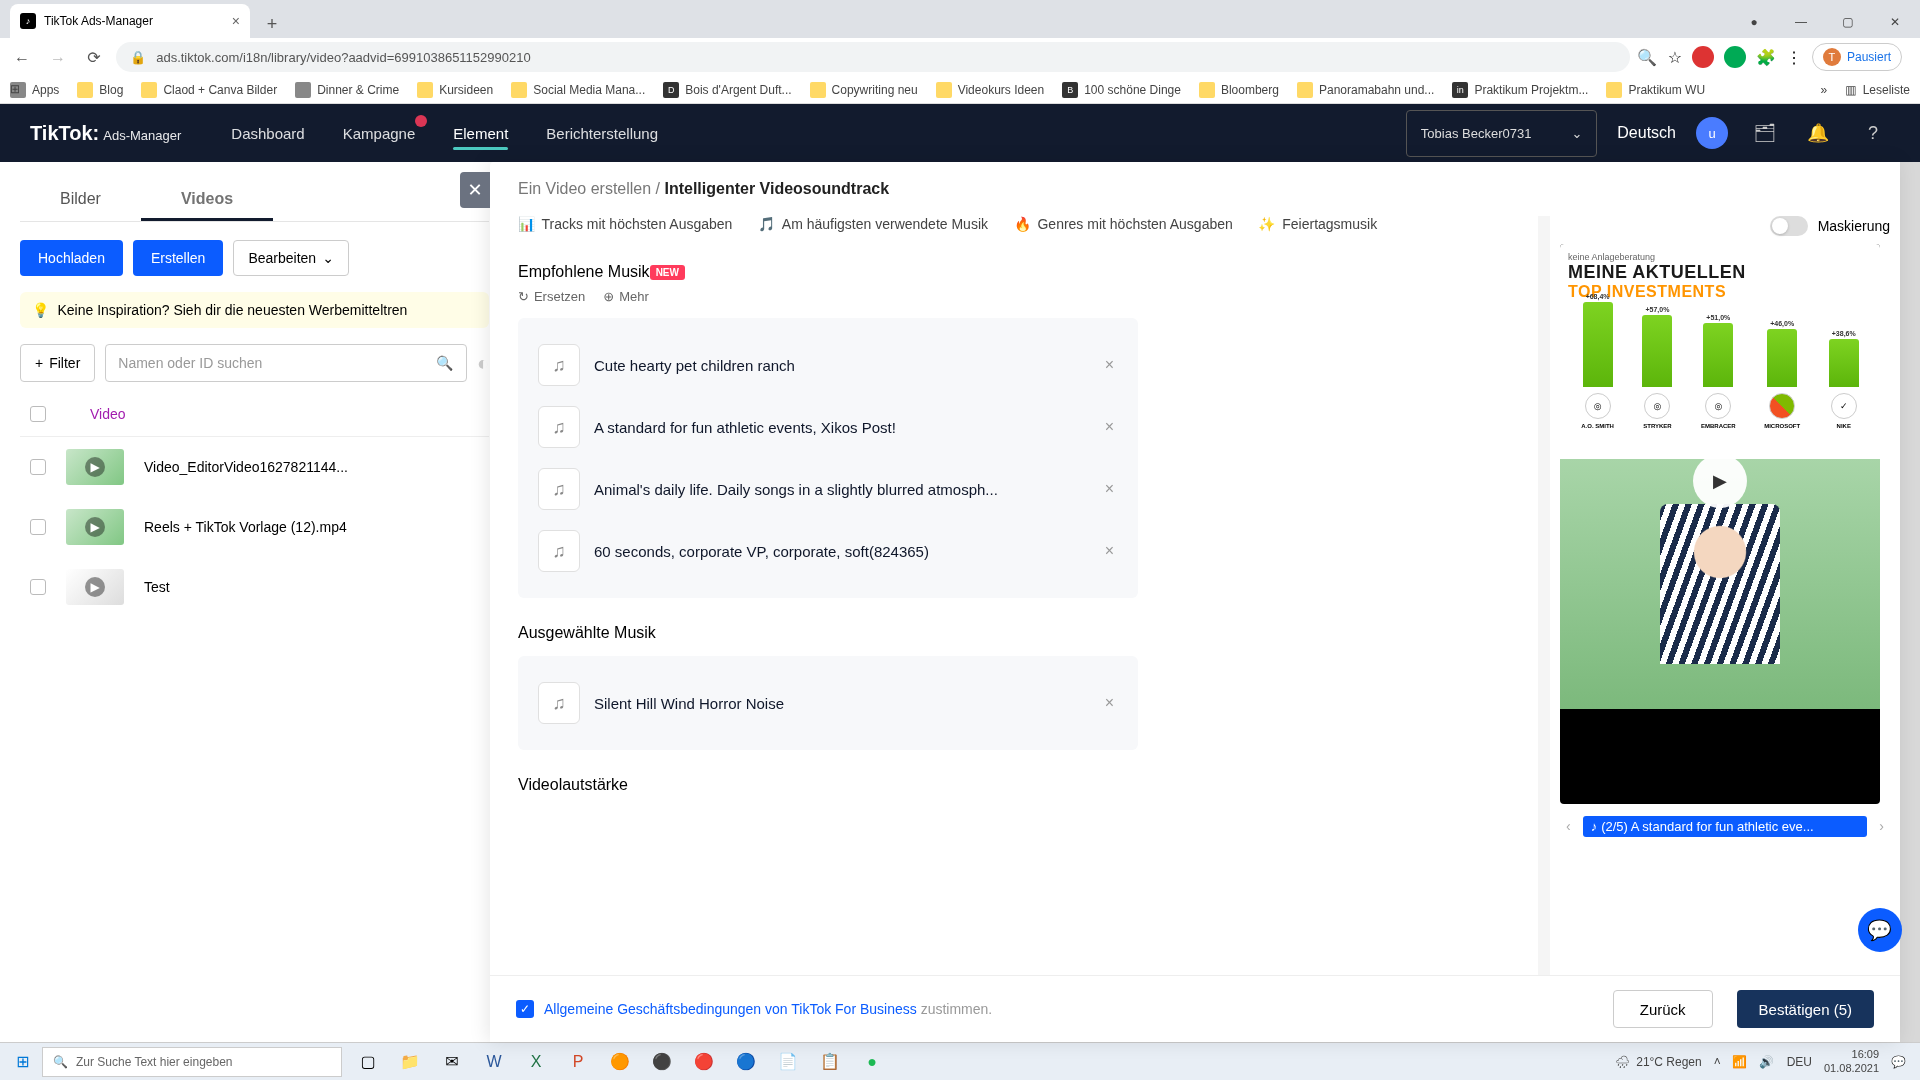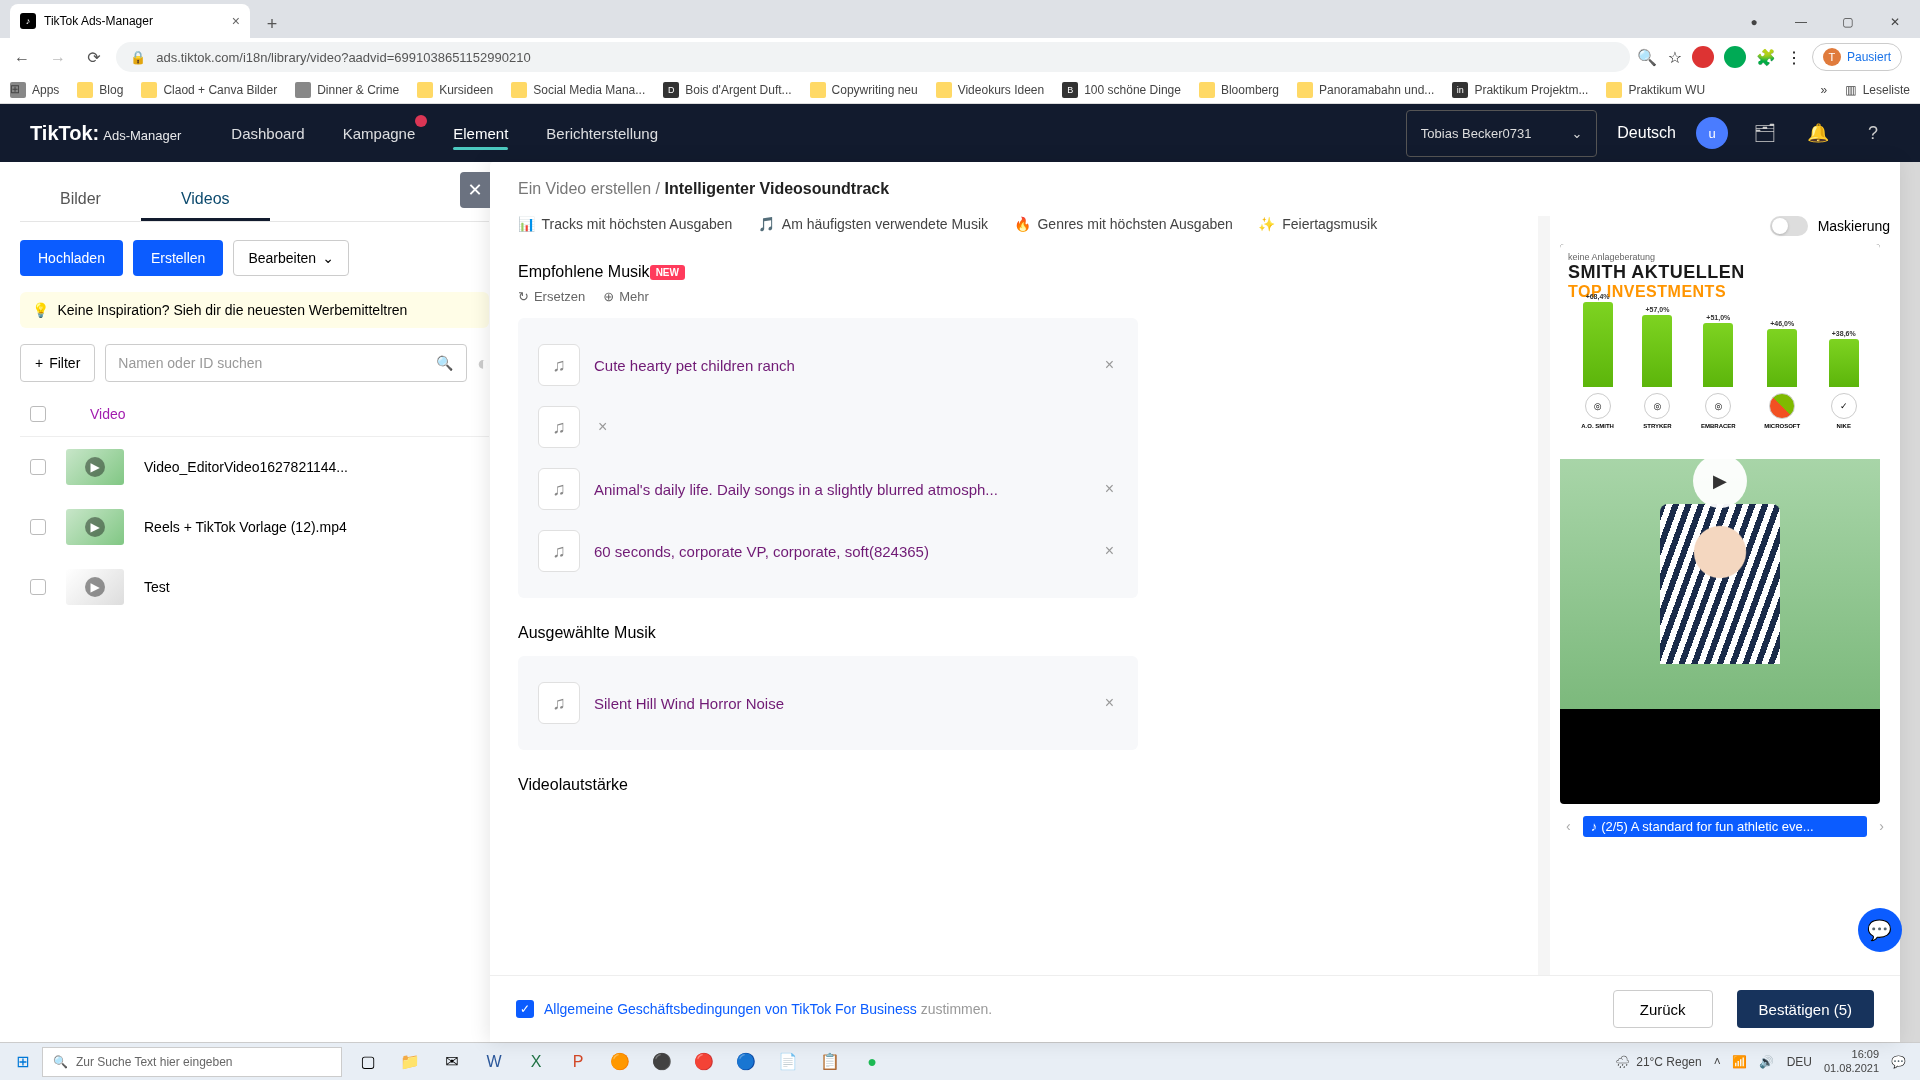--- a/index.html
+++ b/index.html
@@ -38,21 +38,21 @@
 .hdr-right { margin-left: auto; display: flex; align-items: center; gap: 20px; }
 .acct-sel { height: 47px; border: 1px solid #555; border-radius: 4px; padding: 0 14px; display: flex; align-items: center; gap: 40px; font-size: 13px; color: #ddd; }
 .hdr-ico { width: 34px; height: 34px; display:flex;align-items:center;justify-content:center;color:#ccc;font-size:18px; }
 .avatar-u { width:32px;height:32px;border-radius:50%;background:#4a7cff;display:flex;align-items:center;justify-content:center;font-size:13px; }
 
 
 .main { display: flex; height: calc(100% - 104px - 58px - 38px); position: relative; }
 .sidebar-col { width: 510px; border-right: 1px solid #e5e5e5; padding: 18px 20px; position: relative; }
 .sub-tabs { display: flex; border-bottom: 1px solid #e5e5e5; font-size: 16px; }
 .sub-tab { padding: 10px 40px; color: #555; cursor: pointer; }
-.sub-tab.active { color: #0c4a6e; border-bottom: 3px solid #121b2e; font-weight: 400; }
+.sub-tab.active { color: #737373; border-bottom: 3px solid #121b2e; font-weight: 700; }
 .act-row { display: flex; gap: 10px; margin-top: 18px; align-items: center; }
 .btn-prim { background: #0b5cff; color: #fff; border: none; height: 36px; padding: 0 18px; border-radius: 4px; font-size: 14px; }
 .btn-sec { background: #fff; border: 1px solid #ccc; height: 36px; padding: 0 14px; border-radius: 4px; font-size: 14px; display: flex; align-items: center; gap: 6px; }
 .tip { margin-top: 16px; background: #fffde7; padding: 10px 12px; border-radius: 6px; font-size: 14px; display:flex;align-items:center;gap:8px; }
 .filter-row { display: flex; gap: 10px; margin-top: 16px; align-items:center; }
 .filter-btn { height: 38px; border:1px solid #ccc; border-radius:4px; padding:0 14px; display:flex;align-items:center;gap:6px;font-size:14px; }
 .search-in { flex:1; height:38px; border:1px solid #ccc; border-radius:4px; padding:0 12px;font-size:14px;display:flex;align-items:center;gap:8px;color:#999; }
 .table-hdr { display:flex; align-items:center; padding: 14px 10px; border-bottom:1px solid #eee; margin-top:10px;font-size:14px;color:#a21caf;gap:44px; }
 .chk { width:16px;height:16px;border:1.5px solid #bbb;border-radius:3px; }
 .vid-row { display:flex;align-items:center;padding:12px 10px;gap:20px;font-size:14px; }
@@ -72,21 +72,21 @@
 .scroll-track{ width:12px; background:#f5f5f5; }
 .cat-row { display:flex; gap:26px; padding-bottom:12px; border-bottom:1px solid transparent; font-size:14px; color:#444; }
 .cat { display:flex;align-items:center;gap:6px;cursor:pointer; }
 .sec-title { margin-top: 18px; font-size: 16px; font-weight:500; display:flex;align-items:center;}
 .new-badge { background:#ff3b5c;color:#fff;font-size:10px;padding:2px 6px;border-radius:3px;font-weight:bold; }
 .sub-acts { margin-top:8px; display:flex; gap:18px; font-size:13px; color:#666; }
 .sub-act { display:flex;align-items:center;gap:5px;cursor:pointer; }
 .music-card { background:#f7f8fa; border-radius:6px; padding:16px; margin-top:14px; max-width:620px; }
 .music-item { display:flex;align-items:center;gap:14px;padding:10px 4px; }
 .music-ico { width:42px;height:42px;border:1px solid #e0e0e0;border-radius:6px;background:#fff;display:flex;align-items:center;justify-content:center;color:#888;font-size:18px; }
-.music-title { flex:1; font-size:15px; color:#701a75; white-space:nowrap;overflow:hidden;text-overflow:ellipsis; }
+.music-title { flex:1; font-size:15px; color:#0f172a; white-space:nowrap;overflow:hidden;text-overflow:ellipsis; }
 .music-x { color:#999;font-size:16px;cursor:pointer;padding:0 4px; }
 .sec-title2 { margin-top:26px; font-size:16px; font-weight:500; }
 
 .mask-row { display:flex;justify-content:flex-end;align-items:center;gap:10px;font-size:14px;padding-bottom:8px; }
 .toggle { width:38px;height:20px;background:#ddd;border-radius:10px;position:relative; }
 .toggle::after{content:'';position:absolute;width:16px;height:16px;background:#fff;border-radius:50%;top:2px;left:2px;box-shadow:0 1px 3px rgba(0,0,0,0.2);}
 .preview { width:320px; height:560px; background:#000; border-radius:4px; position:relative;overflow:hidden; }
 .pv-top { background:#fff; padding:8px; }
 .pv-tag { font-size:9px;color:#666; }
 .pv-title1 { font-size:18px;font-weight:900;color:#1a1a1a;letter-spacing:0.5px; }
@@ -344,20 +344,21 @@
             </div>
         </div>
         <div class="music-card">
           <div class="music-item">
             <div class="music-ico">♫</div>
             <div class="music-title">Cute hearty pet children ranch</div>
             <div class="music-x">×</div>
           </div>
           <div class="music-item">
             <div class="music-ico">♫</div>
+            <div class="music-title">A standard for fun athletic events, Xikos Post!</div>
             <div class="music-x">×</div>
           </div>
           <div class="music-item">
             <div class="music-ico">♫</div>
             <div class="music-title">Animal's daily life. Daily songs in a slightly blurred atmosph...</div>
             <div class="music-x">×</div>
           </div>
           <div class="music-item">
             <div class="music-ico">♫</div>
             <div class="music-title">60 seconds, corporate VP, corporate, soft(824365)</div>
@@ -376,21 +377,21 @@
       </div>
       <div class="scroll-track"></div>
       <div class="modal-right">
         <div class="mask-row">
           <div class="toggle"></div>
           <span>Maskierung</span>
         </div>
         <div class="preview">
           <div class="pv-top">
             <div class="pv-tag">keine Anlageberatung</div>
-            <div class="pv-title1">SMITH AKTUELLEN</div>
+            <div class="pv-title1">MEINE AKTUELLEN</div>
             <div class="pv-title2">TOP INVESTMENTS</div>
           </div>
           <div class="pv-chart">
             <div class="bar-wrap">
                 <div class="bar-lbl">+68,4%</div>
                 <div class="bar" style="height:85px"></div>
                 <div class="bar-co">◎</div>
                 <div class="bar-nm">A.O. SMITH</div>
               </div>
             <div class="bar-wrap">

